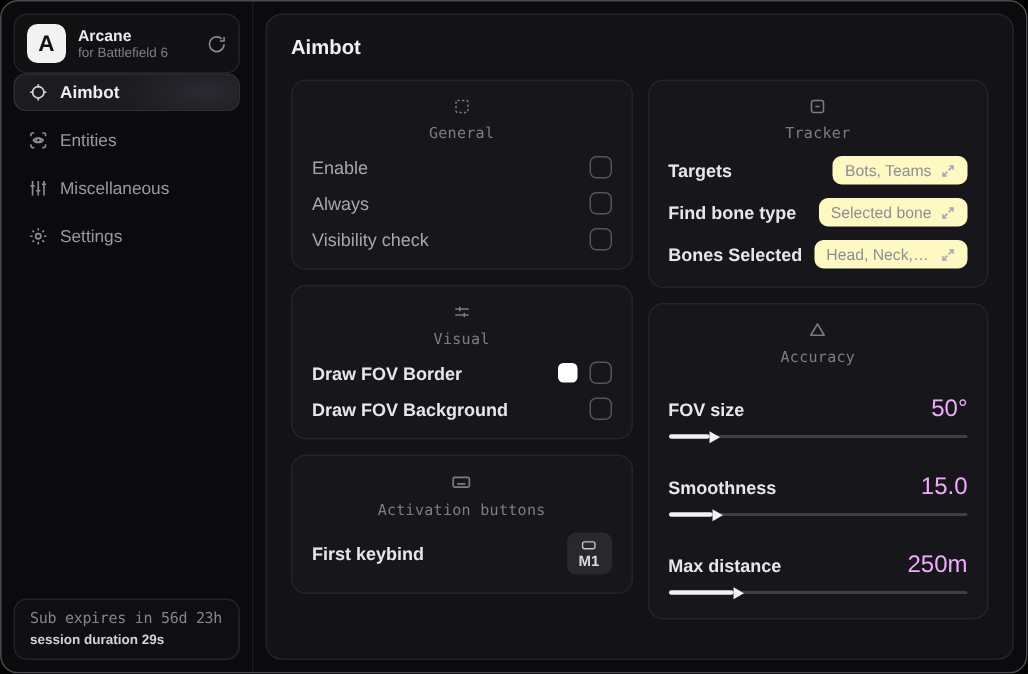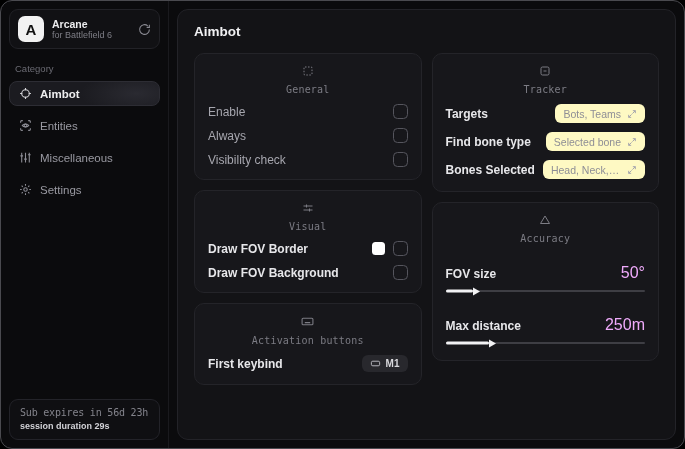--- a/index.html
+++ b/index.html
@@ -120,25 +120,26 @@
     border:1.5px solid #55555d; border-radius:4.5px;
     background:transparent; cursor:pointer;
   }
   .ctrl-group { display:flex; align-items:center; gap:8px; }
   .swatch {
     width:13px; height:13px; border-radius:3.5px;
     cursor:pointer;
   }
 
   .keybind-btn {
-    display:flex; align-items:center; gap:5px;
+    display:flex; align-items:center; 
     background:#28282d; border-radius:6px;
     padding:3px 8px;
     color:#d9d9dd; font-size:10px; font-weight:700;
     cursor:pointer;
+    flex-direction:column;
   }
   .keybind-btn .kicon { display:flex; color:#c3c3c9; }
 
   .dropdown-btn {
     display:flex; align-items:center; gap:6px;
     background:#fef9c3; border-radius:6px;
     padding:3.5px 8px;
     color:#8e8e96; font-size:10.5px;
     cursor:pointer; min-width:0;
   }
@@ -183,21 +184,20 @@
         <div class="app-sub">for Battlefield 6</div>
       </div>
       <span class="hdr-icon">
         <svg width="13" height="13" viewBox="0 0 24 24" fill="none" stroke="currentColor" stroke-width="2">
             <path d="M21 12a9 9 0 1 1-3-6.7"></path>
             <path d="M21 3v5h-5"></path>
           </svg>
       </span>
     </div>
 
-    <div class="category-label">Category</div>
 
     <nav class="nav">
       <div class="nav-item selected">
         <span class="nicon">
           <svg width="13" height="13" viewBox="0 0 24 24" fill="none" stroke="currentColor" stroke-width="2">
               <circle cx="12" cy="12" r="7"></circle>
               <line x1="12" y1="2" x2="12" y2="6"></line>
               <line x1="12" y1="18" x2="12" y2="22"></line>
               <line x1="2" y1="12" x2="6" y2="12"></line>
               <line x1="18" y1="12" x2="22" y2="12"></line>
@@ -398,20 +398,30 @@
             <div class="slider-head">
               <span class="row-label">FOV size</span>
               <span class="slider-value">50°</span>
             </div>
             <div class="slider">
               <div class="track"></div>
               <div class="fill" style="width: 14%;"></div>
             </div>
           </div>
 
+          <div class="slider-row">
+            <div class="slider-head">
+              <span class="row-label">Smoothness</span>
+              <span class="slider-value">15.0</span>
+            </div>
+            <div class="slider">
+              <div class="track"></div>
+              <div class="fill" style="width: 15%;"></div>
+            </div>
+          </div>
 
           <div class="slider-row">
             <div class="slider-head">
               <span class="row-label">Max distance</span>
               <span class="slider-value">250m</span>
             </div>
             <div class="slider">
               <div class="track"></div>
               <div class="fill" style="width: 22%;"></div>
             </div>

